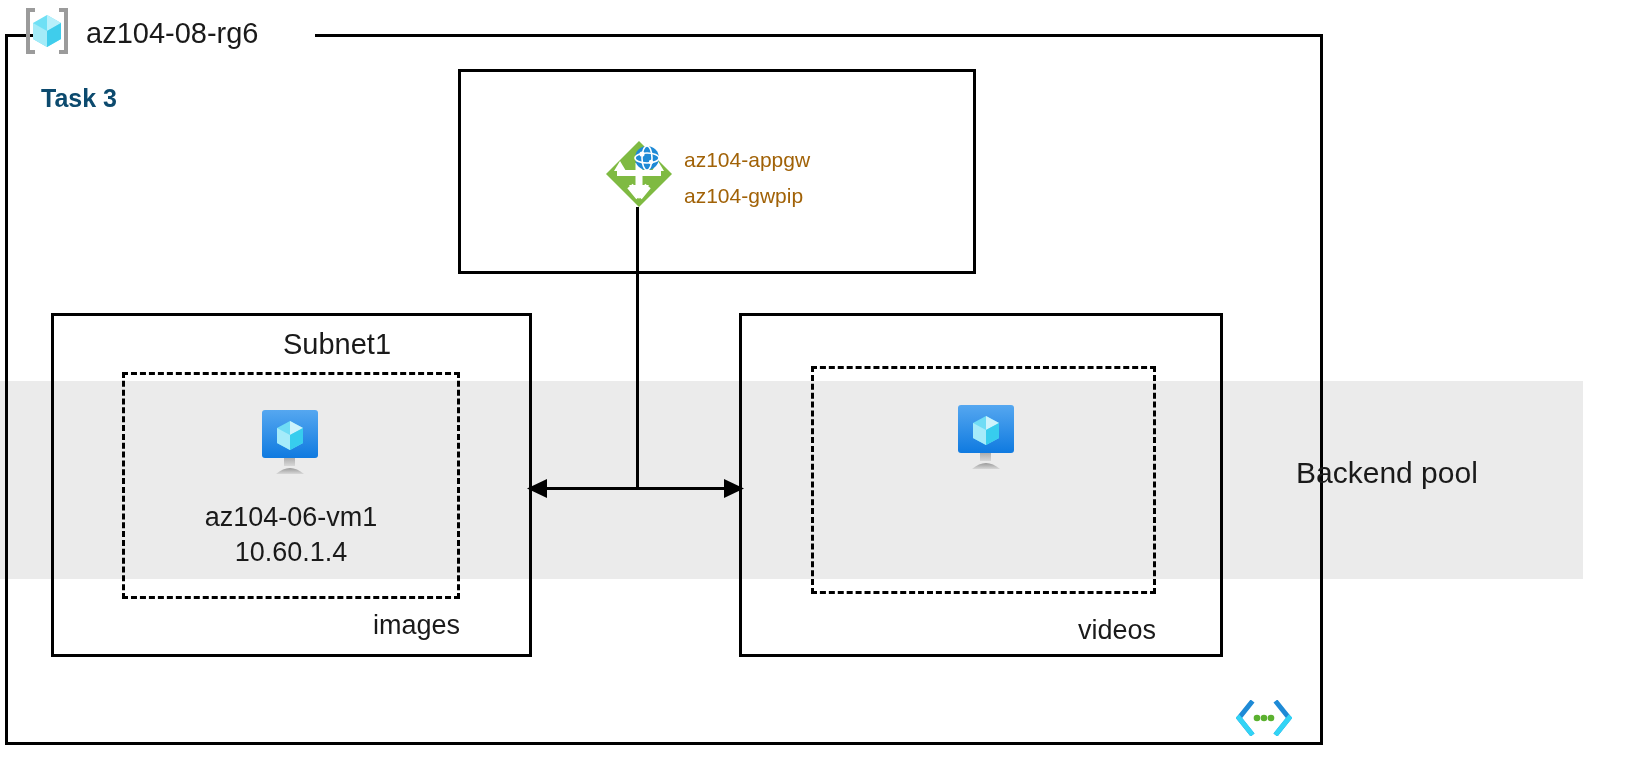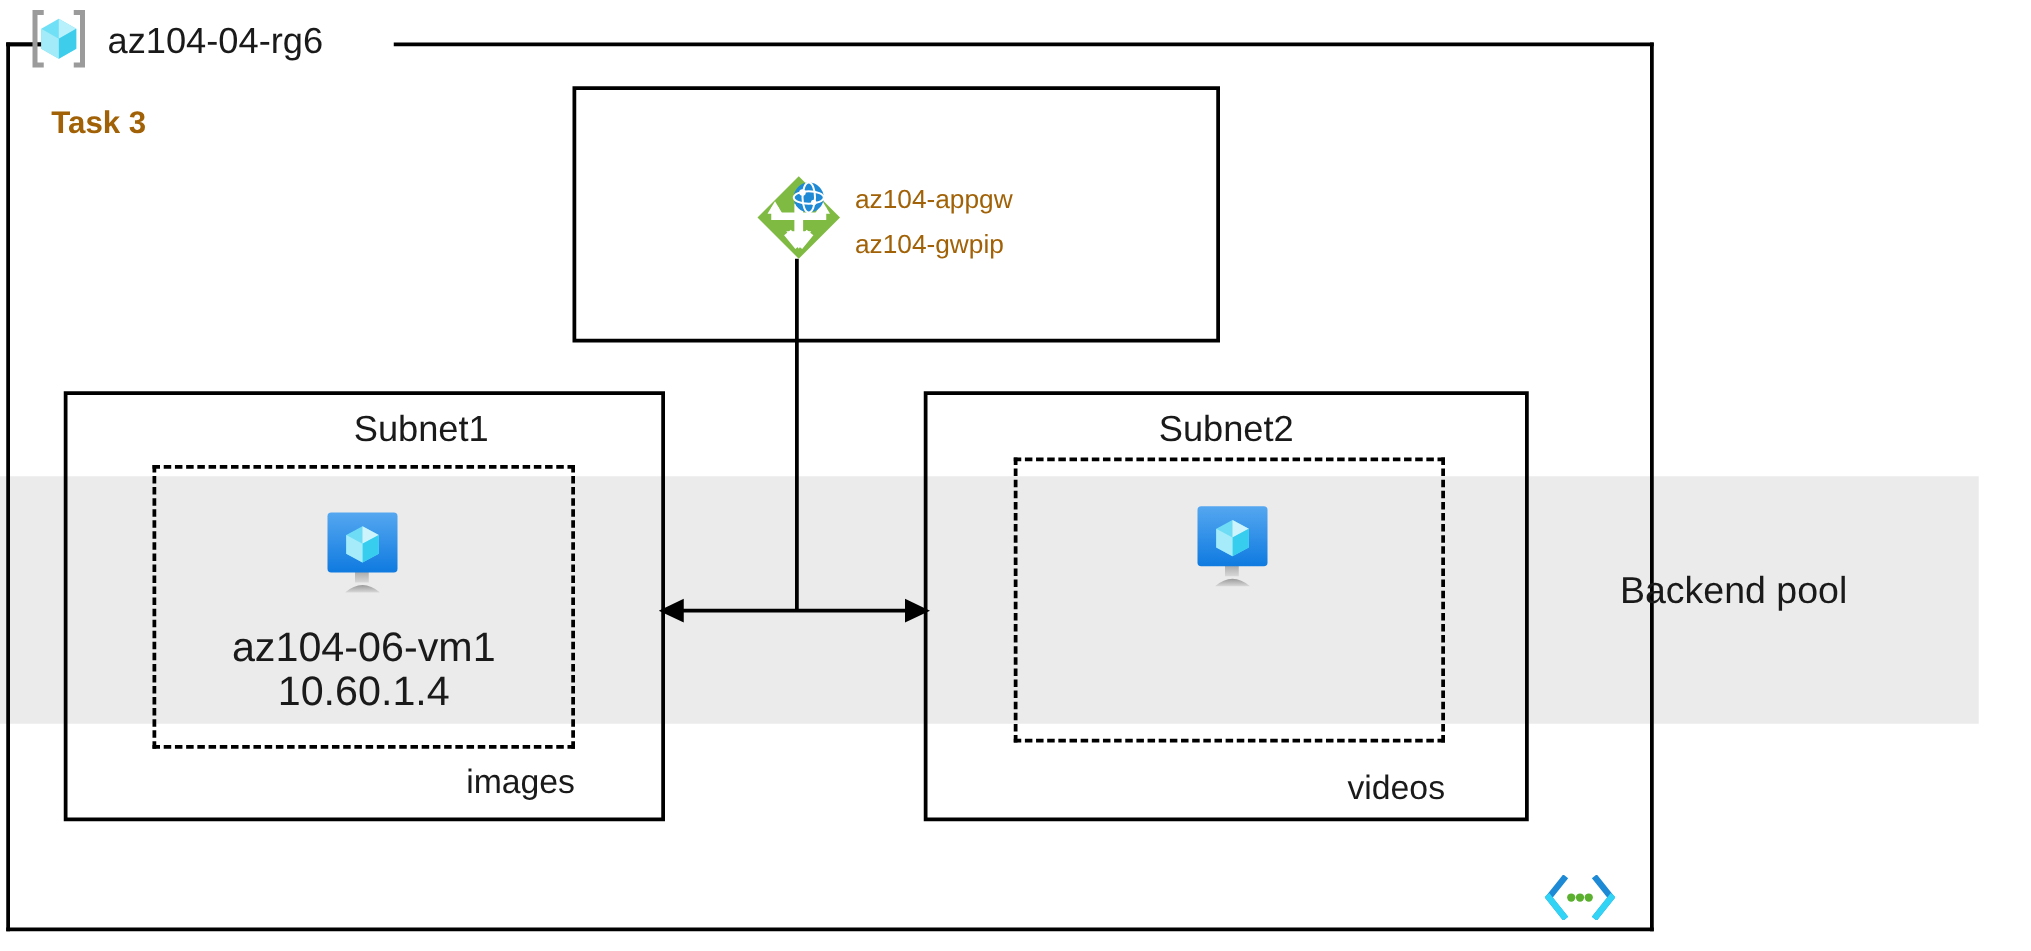--- a/index.html
+++ b/index.html
@@ -107,21 +107,21 @@
     height: 50px;
     z-index: 7;
   }
 
   
   .task-label {
     left: 41px;
     top: 82px;
     font-size: 25px;
     font-weight: bold;
-    color: #a16207;
+    color: #0c4a6e;
     line-height: 32px;
     z-index: 7;
     white-space: nowrap;
   }
 
   
   .subnet-box {
     border: 3px solid #000000;
     background: transparent;
     box-sizing: border-box;
@@ -151,21 +151,21 @@
   }
   .dashed1 { left: 122px; top: 372px; width: 338px; height: 227px; }
   .dashed2 { left: 811px; top: 366px; width: 345px; height: 228px; }
 
   
   .vm-icon { width: 72px; height: 70px; z-index: 5; }
   .vm1-icon { left: 254px; top: 406px; }
   .vm2-icon { left: 950px; top: 401px; }
 
   .vm-label {
-    font-size: 33px;
+    font-size: 27px;
     color: #1a1a1a;
     line-height: 35px;
     text-align: center;
     z-index: 6;
     white-space: nowrap;
   }
   .vm1-label { left: 122px; top: 500px; width: 338px; }
   .vm2-label { left: 811px; top: 494px; width: 345px; }
 
   .endpoint-label {
@@ -230,21 +230,21 @@
   <div class="abs rg-icon">
     <svg width="50" height="50" viewBox="0 0 50 50">
       <path d="M13 4 L6 4 L6 46 L13 46" fill="none" stroke="#9b9b9b" stroke-width="4"></path>
       <path d="M37 4 L44 4 L44 46 L37 46" fill="none" stroke="#9b9b9b" stroke-width="4"></path>
       <polygon points="25,9 39,17 39,33 25,41 11,33 11,17" fill="#6fe0f5"></polygon>
       <polygon points="25,9 39,17 25,25" fill="#b8f0fb"></polygon>
       <polygon points="25,25 39,17 39,33 25,41" fill="#3fcdec"></polygon>
       <polygon points="11,17 25,25 25,41 11,33" fill="#a3ebf8"></polygon>
     </svg>
   </div>
-  <div class="abs rg-title">az104-04-rg6</div>
+  <div class="abs rg-title">az104-08-rg6</div>
 
   <div class="abs task-label">Task 3</div>
 
   <div class="abs subnet-box subnet-appgw-box"></div>
 
   <div class="abs appgw-icon">
     <svg width="70" height="70" viewBox="0 0 70 70">
       <polygon points="35,2 68,35 35,68 2,35" fill="#7fba42"></polygon>
       <path d="M35 24 L35 58 M35 58 L26 47 M35 58 L44 47" stroke="#ffffff" stroke-width="7" fill="none" stroke-linecap="butt"></path>
       <polygon points="35,60 25,46 45,46" fill="#ffffff"></polygon>
@@ -301,21 +301,20 @@
       <polygon points="23,22 36,29 36,44 23,37" fill="#a5ebfa"></polygon>
     </svg>
   </div>
   <div class="abs vm-label vm1-label">
     <div>az104-06-vm1</div>
     <div>10.60.1.4</div>
   </div>
   <div class="abs endpoint-label images-label">images</div>
 
   <div class="abs subnet-box subnet2-box"></div>
-  <div class="abs subnet-title subnet2-title">Subnet2</div>
   <div class="abs dashed-box dashed2"></div>
   <div class="abs vm-icon vm2-icon">
     <svg width="72" height="70" viewBox="0 0 72 70">
       <defs>
         <linearGradient id="vmg2" x1="0" y1="0" x2="0" y2="1">
           <stop offset="0%" stop-color="#55a7f0"></stop>
           <stop offset="100%" stop-color="#0f7ae0"></stop>
         </linearGradient>
         <linearGradient id="vms2" x1="0" y1="0" x2="0" y2="1">
           <stop offset="0%" stop-color="#9a9a9a"></stop>

